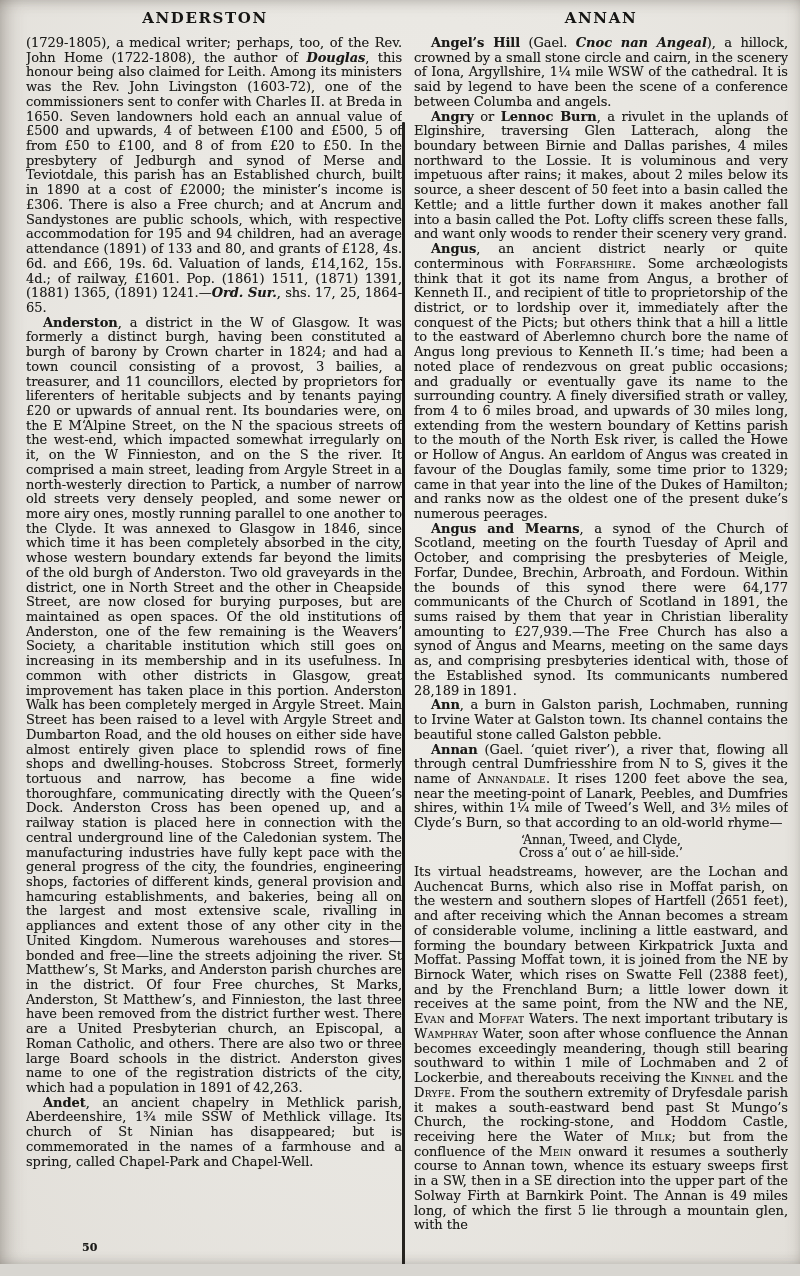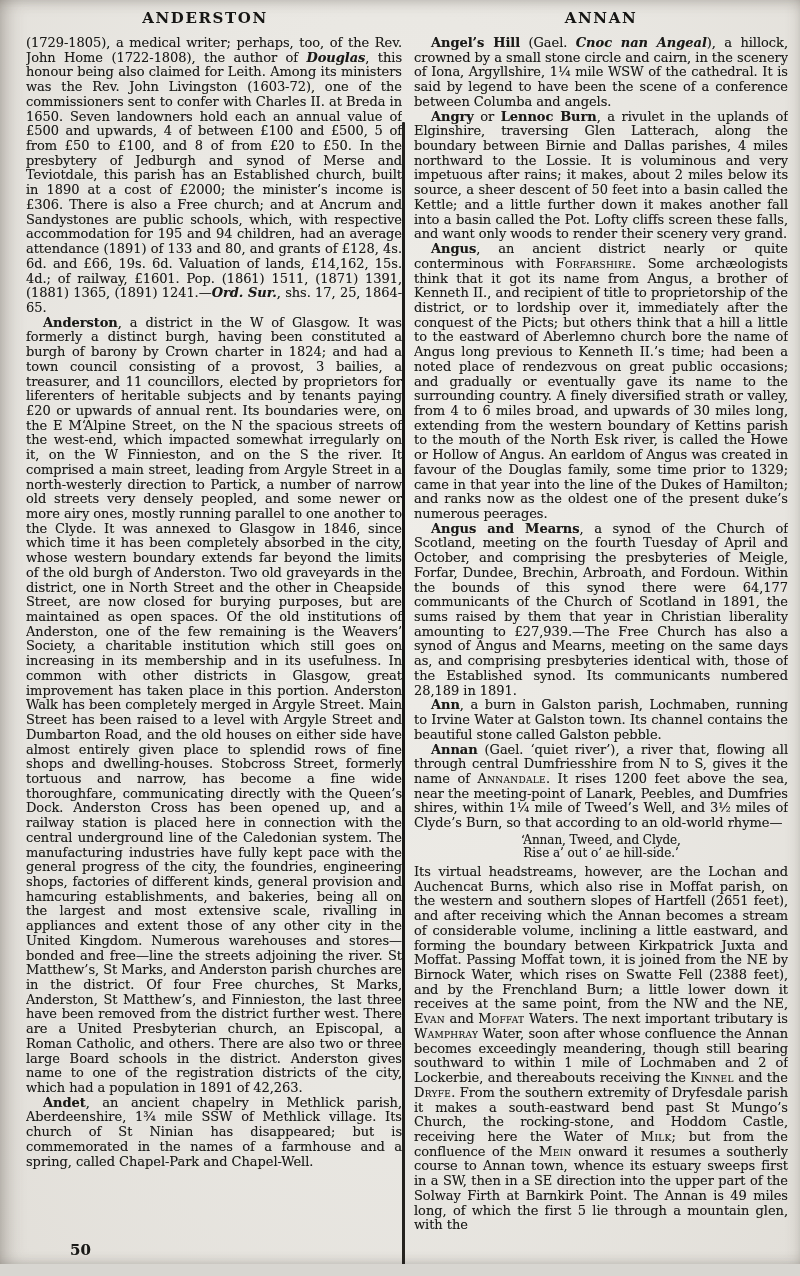--- a/index.html
+++ b/index.html
@@ -34,22 +34,22 @@
   .col-left{left:26px;width:376px;}
   .col-right{left:414px;width:374px;}
   .column p{margin:0;text-indent:17px;}
   .column p.noindent{text-indent:0;}
   .b{font-weight:bold;}
   .i{font-style:italic;font-weight:bold;}
   .sc{font-variant:small-caps;letter-spacing:.3px;}
   .verse{ text-align:center;margin:3px 0 4px;}
   .verse .vline{font-size:12px;line-height:13.6px;text-align:center;}
   .page-number{
-    position:absolute;left:70px;top:1241px;
-    font-weight:bold;font-size:15px;color:#1a1a18;
+    position:absolute;left:82px;top:1241px;
+    font-weight:bold;font-size:11px;color:#1a1a18;
     text-shadow:0 0 .4px rgba(20,20,18,.4);
   }
 </style>
 </head>
 <body>
 
 <div class="page">
 
   <div class="col-header h-left">ANDERSTON</div>
   <div class="col-header h-right">ANNAN</div>
@@ -64,20 +64,20 @@
 
   <div class="column col-right">
     <p><span class="b">Angel’s Hill</span><span> (Gael. </span><span class="i">Cnoc nan Angeal</span><span>), a hillock, crowned by a small stone circle and cairn, in the scenery of Iona, Argyllshire, 1¼ mile WSW of the cathedral.  It is said by legend to have been the scene of a conference between Columba and angels.</span></p>
     <p><span class="b">Angry</span><span> or </span><span class="b">Lennoc Burn</span><span>, a rivulet in the uplands of Elginshire, traversing Glen Latterach, along the boundary between Birnie and Dallas parishes, 4 miles northward to the Lossie.  It is voluminous and very impetuous after rains; it makes, about 2 miles below its source, a sheer descent of 50 feet into a basin called the Kettle; and a little further down it makes another fall into a basin called the Pot.  Lofty cliffs screen these falls, and want only woods to render their scenery very grand.</span></p>
     <p><span class="b">Angus</span><span>, an ancient district nearly or quite conterminous with </span><span class="sc">Forfarshire</span><span>.  Some archæologists think that it got its name from Angus, a brother of Kenneth II., and recipient of title to proprietorship of the district, or to lordship over it, immediately after the conquest of the Picts; but others think that a hill a little to the eastward of Aberlemno church bore the name of Angus long previous to Kenneth II.’s time; had been a noted place of rendezvous on great public occasions; and gradually or eventually gave its name to the surrounding country.  A finely diversified strath or valley, from 4 to 6 miles broad, and upwards of 30 miles long, extending from the western boundary of Kettins parish to the mouth of the North Esk river, is called the Howe or Hollow of Angus.  An earldom of Angus was created in favour of the Douglas family, some time prior to 1329; came in that year into the line of the Dukes of Hamilton; and ranks now as the oldest one of the present duke’s numerous peerages.</span></p>
     <p><span class="b">Angus and Mearns</span><span>, a synod of the Church of Scotland, meeting on the fourth Tuesday of April and October, and comprising the presbyteries of Meigle, Forfar, Dundee, Brechin, Arbroath, and Fordoun.  Within the bounds of this synod there were 64,177 communicants of the Church of Scotland in 1891, the sums raised by them that year in Christian liberality amounting to £27,939.—The Free Church has also a synod of Angus and Mearns, meeting on the same days as, and comprising presbyteries identical with, those of the Established synod.  Its communicants numbered 28,189 in 1891.</span></p>
     <p><span class="b">Ann</span><span>, a burn in Galston parish, Lochmaben, running to Irvine Water at Galston town.  Its channel contains the beautiful stone called Galston pebble.</span></p>
     <p><span class="b">Annan</span><span> (Gael. ‘quiet river’), a river that, flowing all through central Dumfriesshire from N to S, gives it the name of </span><span class="sc">Annandale</span><span>.  It rises 1200 feet above the sea, near the meeting-point of Lanark, Peebles, and Dumfries shires, within 1¼ mile of Tweed’s Well, and 3½ miles of Clyde’s Burn, so that according to an old-world rhyme—</span></p>
     <div class="verse">
       <div class="vline">‘Annan, Tweed, and Clyde,</div>
-      <div class="vline">Rise a’ out o’ ae hill-side.’</div>
+      <div class="vline">Cross a’ out o’ ae hill-side.’</div>
     </div>
     <p class="noindent"><span>Its virtual headstreams, however, are the Lochan and Auchencat Burns, which also rise in Moffat parish, on the western and southern slopes of Hartfell (2651 feet), and after receiving which the Annan becomes a stream of considerable volume, inclining a little eastward, and forming the boundary between Kirkpatrick Juxta and Moffat.  Passing Moffat town, it is joined from the NE by Birnock Water, which rises on Swatte Fell (2388 feet), and by the Frenchland Burn; a little lower down it receives at the same point, from the NW and the NE, </span><span class="sc">Evan</span><span> and </span><span class="sc">Moffat</span><span> Waters.  The next important tributary is </span><span class="sc">Wamphray</span><span> Water, soon after whose confluence the Annan becomes exceedingly meandering, though still bearing southward to within 1 mile of Lochmaben and 2 of Lockerbie, and thereabouts receiving the </span><span class="sc">Kinnel</span><span> and the </span><span class="sc">Dryfe</span><span>.  From the southern extremity of Dryfesdale parish it makes a south-eastward bend past St Mungo’s Church, the rocking-stone, and Hoddom Castle, receiving here the Water of </span><span class="sc">Milk</span><span>; but from the confluence of the </span><span class="sc">Mein</span><span> onward it resumes a southerly course to Annan town, whence its estuary sweeps first in a SW, then in a SE direction into the upper part of the Solway Firth at Barnkirk Point.  The Annan is 49 miles long, of which the first 5 lie through a mountain glen, with the</span></p>
   </div>
 
   <div class="page-number">50</div>
 
 </div>
 
 </body></html>

